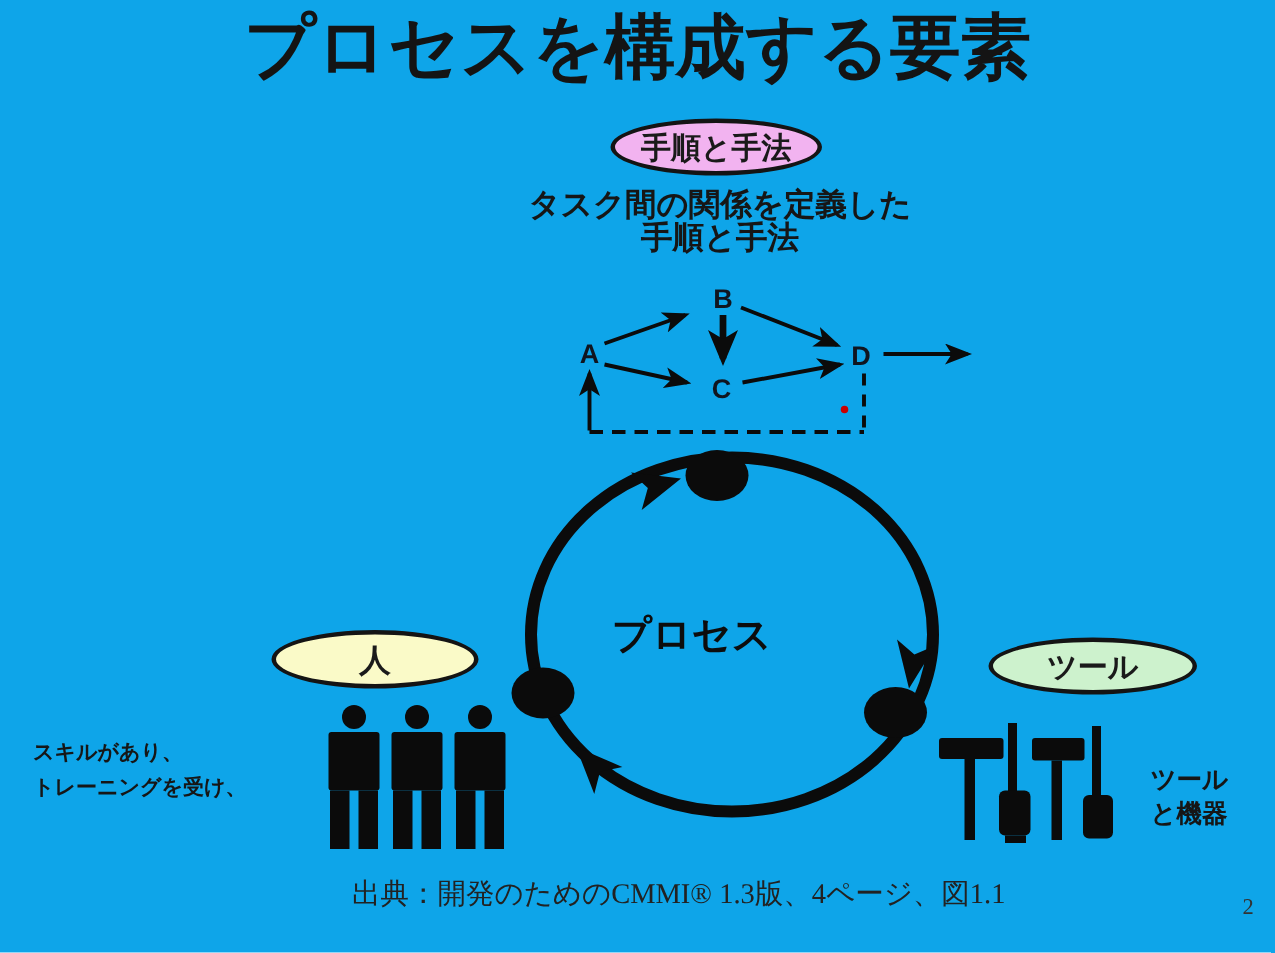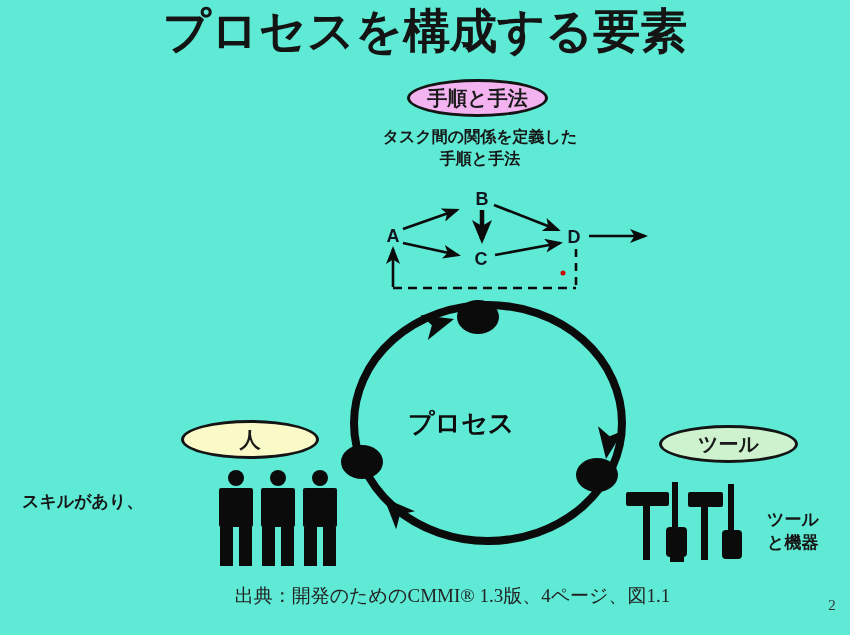--- a/index.html
+++ b/index.html
@@ -1,41 +1,41 @@
 <!DOCTYPE html>
 <html><head>
 <meta charset="utf-8">
 <style>
   * { margin: 0; padding: 0; box-sizing: border-box; }
   html, body { background: #fff; }
   body { font-family: "Liberation Sans", "DejaVu Sans", sans-serif; }
   .slide {
     position: relative; width: 850px; height: 635px;
-    background: #5eead4; overflow: hidden; color: #111;
+    background: #0ea5e9; overflow: hidden; color: #111;
   }
   .abs { position: absolute; }
 
   .title {
     top: 0; left: 0; width: 850px; text-align: center;
     font-size: 47px; line-height: 62px; font-weight: 600;
     color: #141414; white-space: nowrap;
   }
 
   .bubble {
     border: 3px solid #141414; border-radius: 50%;
     display: flex; align-items: center; justify-content: center;
     font-weight: bold; color: #1a1a1a; white-space: nowrap;
   }
   .bubble-procedures { left: 407px; top: 79px; width: 141px; height: 38px; font-size: 20px; }
   .bubble-people     { left: 181px; top: 420px; width: 138px; height: 39px; font-size: 21px; }
   .bubble-tools      { left: 659px; top: 425px; width: 139px; height: 38px; font-size: 20px; }
 
   .task-caption {
     left: 320px; top: 126px; width: 320px; text-align: center;
-    font-size: 16px; font-weight: bold; line-height: 22px; color: #161616;
+    font-size: 21px; font-weight: bold; line-height: 22px; color: #161616;
   }
 
   .node-letter {
     position: absolute; width: 22px; text-align: center;
     font-size: 18px; font-weight: bold; color: #10151f; line-height: 22px;
   }
   .letter-a { left: 382px; top: 225px; }
   .letter-b { left: 471px; top: 188px; }
   .letter-c { left: 470px; top: 248px; }
   .letter-d { left: 563px; top: 226px; }
@@ -44,21 +44,21 @@
   .cycle-svg { left: 340px; top: 290px; }
   .people-svg{ left: 214px; top: 469px; }
   .tools-svg { left: 622px; top: 479px; }
 
   .process-label {
     left: 408px; top: 406px; width: 160px; 
     font-size: 26px; font-weight: bold; color: #0d0d0d; white-space: nowrap;
   }
 
   .people-note {
-    left: 22px; top: 490px; font-size: 17px; font-weight: bold;
+    left: 22px; top: 490px; font-size: 14px; font-weight: bold;
     line-height: 23px; color: #161616; white-space: nowrap;
   }
   .tools-note {
     left: 767px; top: 508px; font-size: 17px; font-weight: bold;
     line-height: 23px; color: #161616; white-space: nowrap;
   }
 
   .source-note {
     left: 0; top: 583px; width: 905px; text-align: center;
     font-family: "Liberation Serif", "DejaVu Serif", serif;
@@ -176,20 +176,21 @@
       </g>
       <g>
         <rect x="106" y="5" width="6" height="46"></rect>
         <rect x="100" y="51" width="20" height="29" rx="4"></rect>
       </g>
     </g>
   </svg>
 
   <div class="abs people-note">
     <div>スキルがあり、</div>
+    <div>トレーニングを受け、</div>
   </div>
 
   <div class="abs tools-note">
     <div>ツール</div>
     <div>と機器</div>
   </div>
 
   <div class="abs source-note">出典：開発のためのCMMI® 1.3版、4ページ、図1.1</div>
   <div class="abs page-number">2</div>
 

